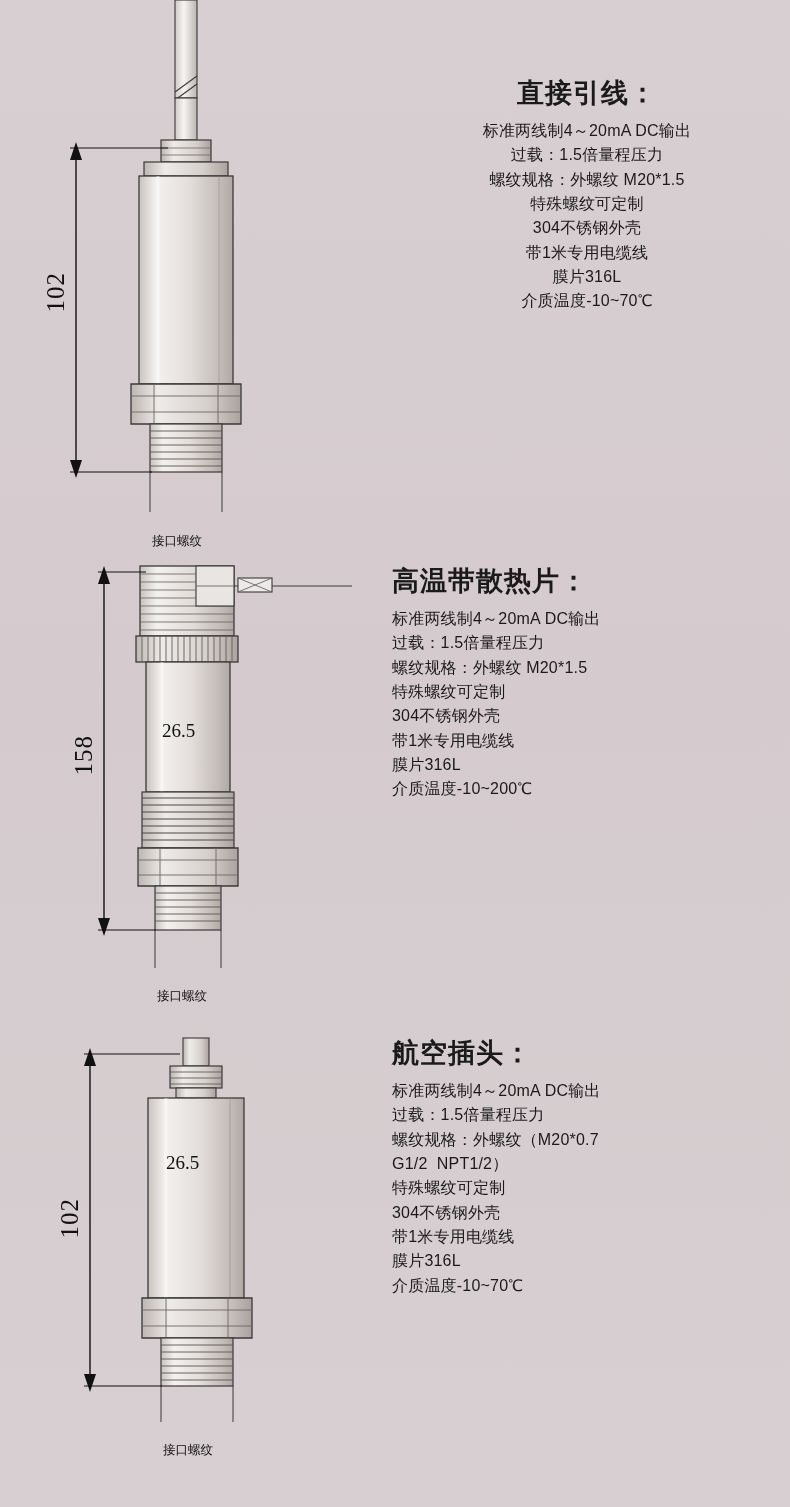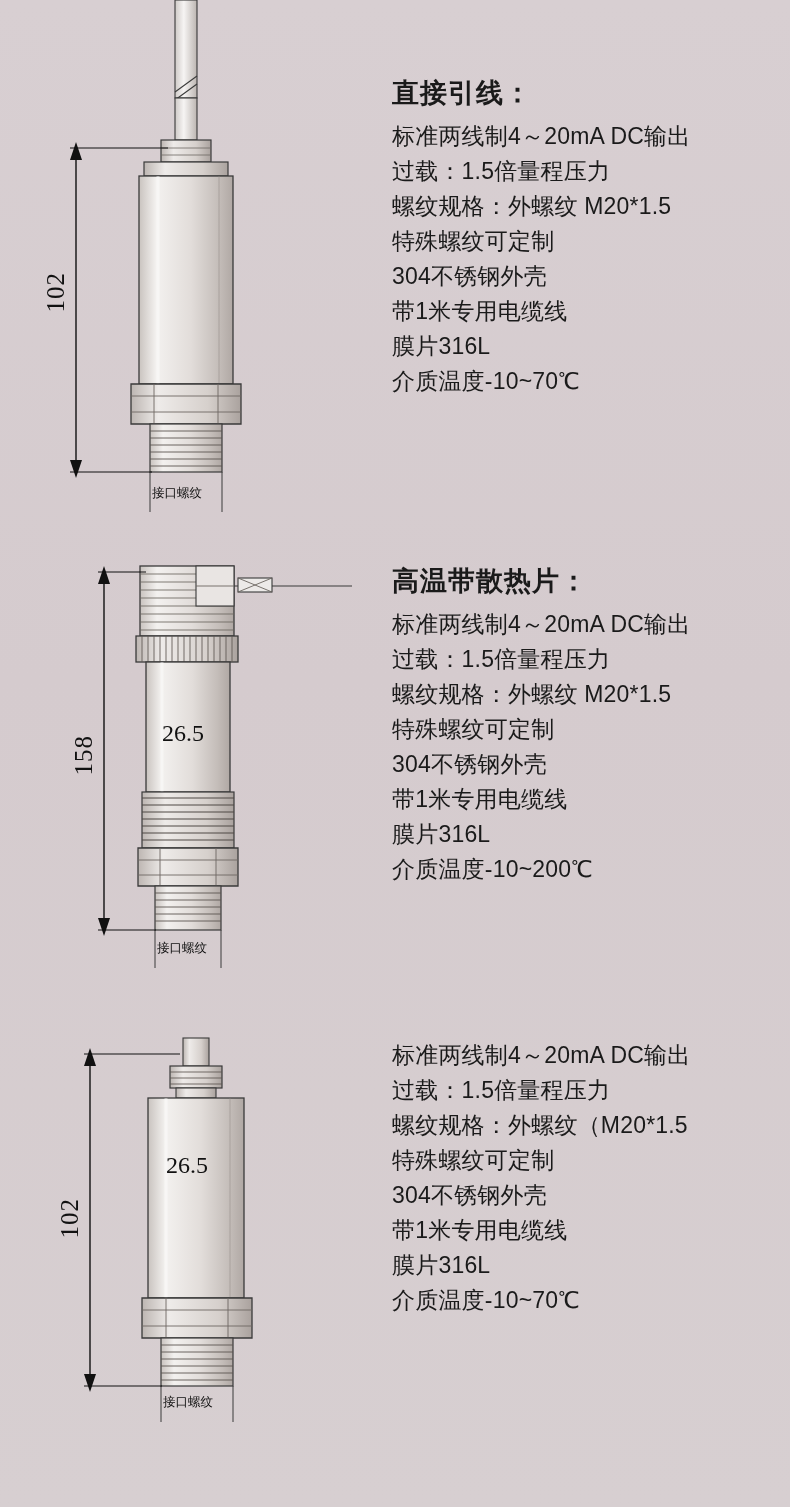--- a/index.html
+++ b/index.html
@@ -37,26 +37,26 @@
     width: 390px;
   }
   .specs .title {
     font-size: 27px;
     font-weight: bold;
     letter-spacing: 1px;
     margin: 0 0 10px 0;
     line-height: 1.15;
   }
   .specs .line {
-    font-size: 23px;
+    font-size: 16px;
     line-height: 1.52;
     white-space: pre;
     letter-spacing: 0.2px;
   }
-  #section-0 .specs { top: 78px; }
+  #section-0 .specs { top: 78px; text-align: center; }
   #section-1 .specs { top: 46px; }
   #section-2 .specs { top: 28px; }
 
   
   .drawing {
     position: absolute;
     left: 0;
     top: 0;
     width: 392px;
     height: 100%;
@@ -71,29 +71,30 @@
     transform-origin: 50% 50%;
   }
   .dim-vert {
     writing-mode: vertical-rl;
     transform: rotate(180deg);
     letter-spacing: 1px;
   }
   .inline-num {
     position: absolute;
     font-family: "Liberation Serif", serif;
-    font-size: 24px;
+    font-size: 19px;
     color: #111;
   }
   .thread-note {
     position: absolute;
     font-size: 12.5px;
     font-family: "Liberation Sans", sans-serif;
     color: #111;
     white-space: nowrap;
+    margin-top: 48px;
   }
 </style>
 </head>
 <body>
 
 <div class="page">
 
   <div class="section" id="section-0">
 
     <div class="drawing">
@@ -358,23 +359,25 @@
       </svg>
 
       <div class="dim-label dim-vert" style="left:56px; top:188px;">102</div>
 
       <div class="inline-num" style="left:166px; top:142px;">26.5</div>
 
       <div class="thread-note" style="left:163px; top:384px;">接口螺纹</div>
     </div>
 
     <div class="specs">
+      <div class="title">航空插头：</div>
       <div class="line">标准两线制4～20mA DC输出</div>
       <div class="line">过载：1.5倍量程压力</div>
-      <div class="line">螺纹规格：外螺纹（M20*1.5</div>
+      <div class="line">螺纹规格：外螺纹（M20*0.7</div>
+      <div class="line">G1/2  NPT1/2）</div>
       <div class="line">特殊螺纹可定制</div>
       <div class="line">304不锈钢外壳</div>
       <div class="line">带1米专用电缆线</div>
       <div class="line">膜片316L</div>
       <div class="line">介质温度-10~70℃</div>
     </div>
   </div>
 
 </div>
 

